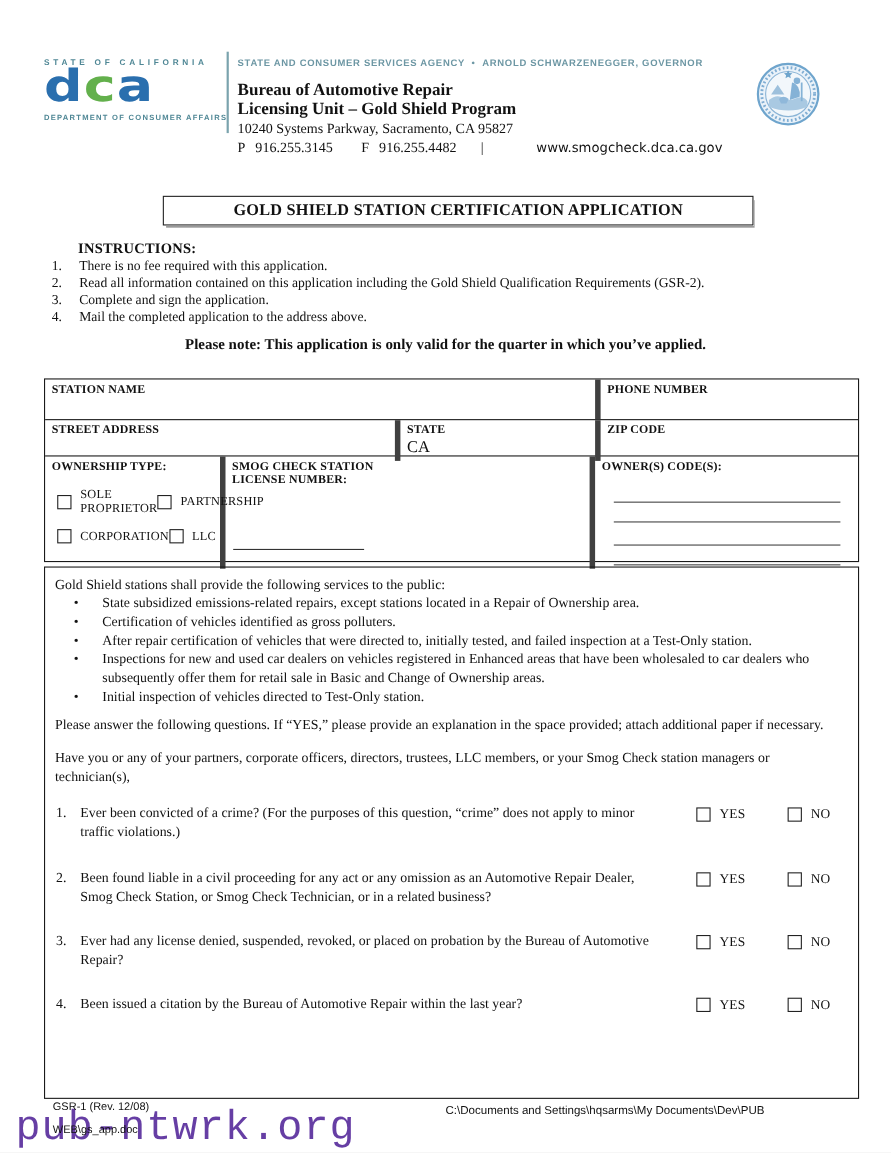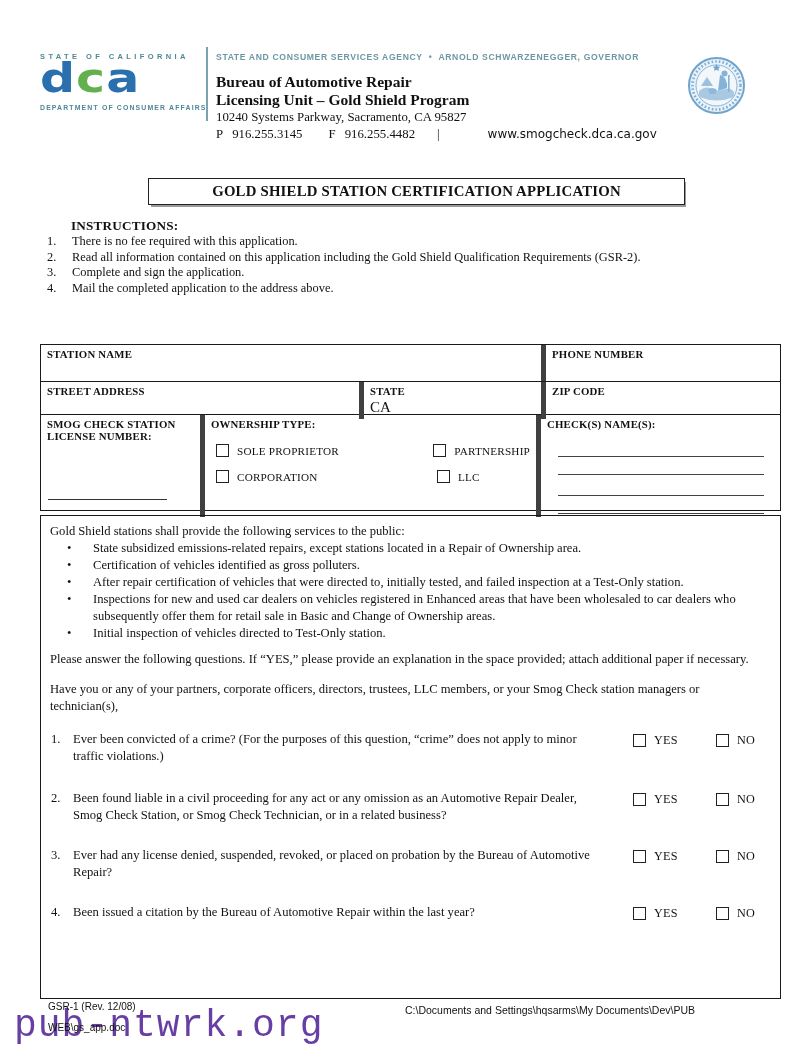--- a/index.html
+++ b/index.html
@@ -178,20 +178,21 @@
     </div>
     <div class="instr-item">
       <span class="n">3.</span>
         <span class="t">Complete and sign the application.</span>
     </div>
     <div class="instr-item">
       <span class="n">4.</span>
         <span class="t">Mail the completed application to the address above.</span>
     </div>
   </div>
+  <div class="note-line">Please note:  This application is only valid for the quarter in which you’ve applied.</div>
 
   <div class="info-table">
     <div class="trow trow-1">
       <div class="tcell">
         <div class="tlabel">STATION NAME</div>
       </div>
       <div class="tcell">
         <div class="tlabel">PHONE NUMBER</div>
       </div>
     </div>
@@ -201,25 +202,20 @@
       </div>
       <div class="tcell">
         <div class="tlabel">STATE</div>
         <div class="tvalue">CA</div>
       </div>
       <div class="tcell">
         <div class="tlabel">ZIP CODE</div>
       </div>
     </div>
     <div class="trow trow-3">
-      <div class="tcell">
-        <div class="tlabel">SMOG CHECK STATION</div>
-        <div class="tlabel">LICENSE  NUMBER:</div>
-        <div class="lic-line"></div>
-      </div>
       <div class="tcell">
         <div class="tlabel">OWNERSHIP TYPE:</div>
         <div class="own-grid">
           <div class="own-row">
             <div class="own-opt c1">
               <span class="cb"></span>
               <span class="cb-lbl">SOLE PROPRIETOR</span>
             </div>
             <div class="own-opt">
               <span class="cb"></span>
@@ -232,21 +228,26 @@
               <span class="cb-lbl">CORPORATION</span>
             </div>
             <div class="own-opt">
               <span class="cb"></span>
               <span class="cb-lbl">LLC</span>
             </div>
           </div>
         </div>
       </div>
       <div class="tcell">
-        <div class="tlabel">CHECK(S) NAME(S):</div>
+        <div class="tlabel">SMOG CHECK STATION</div>
+        <div class="tlabel">LICENSE  NUMBER:</div>
+        <div class="lic-line"></div>
+      </div>
+      <div class="tcell">
+        <div class="tlabel">OWNER(S) CODE(S):</div>
         <div class="owner-lines">
           <div class="owner-line"></div>
           <div class="owner-line"></div>
           <div class="owner-line gap"></div>
           <div class="owner-line"></div>
         </div>
       </div>
     </div>
   </div>
 

